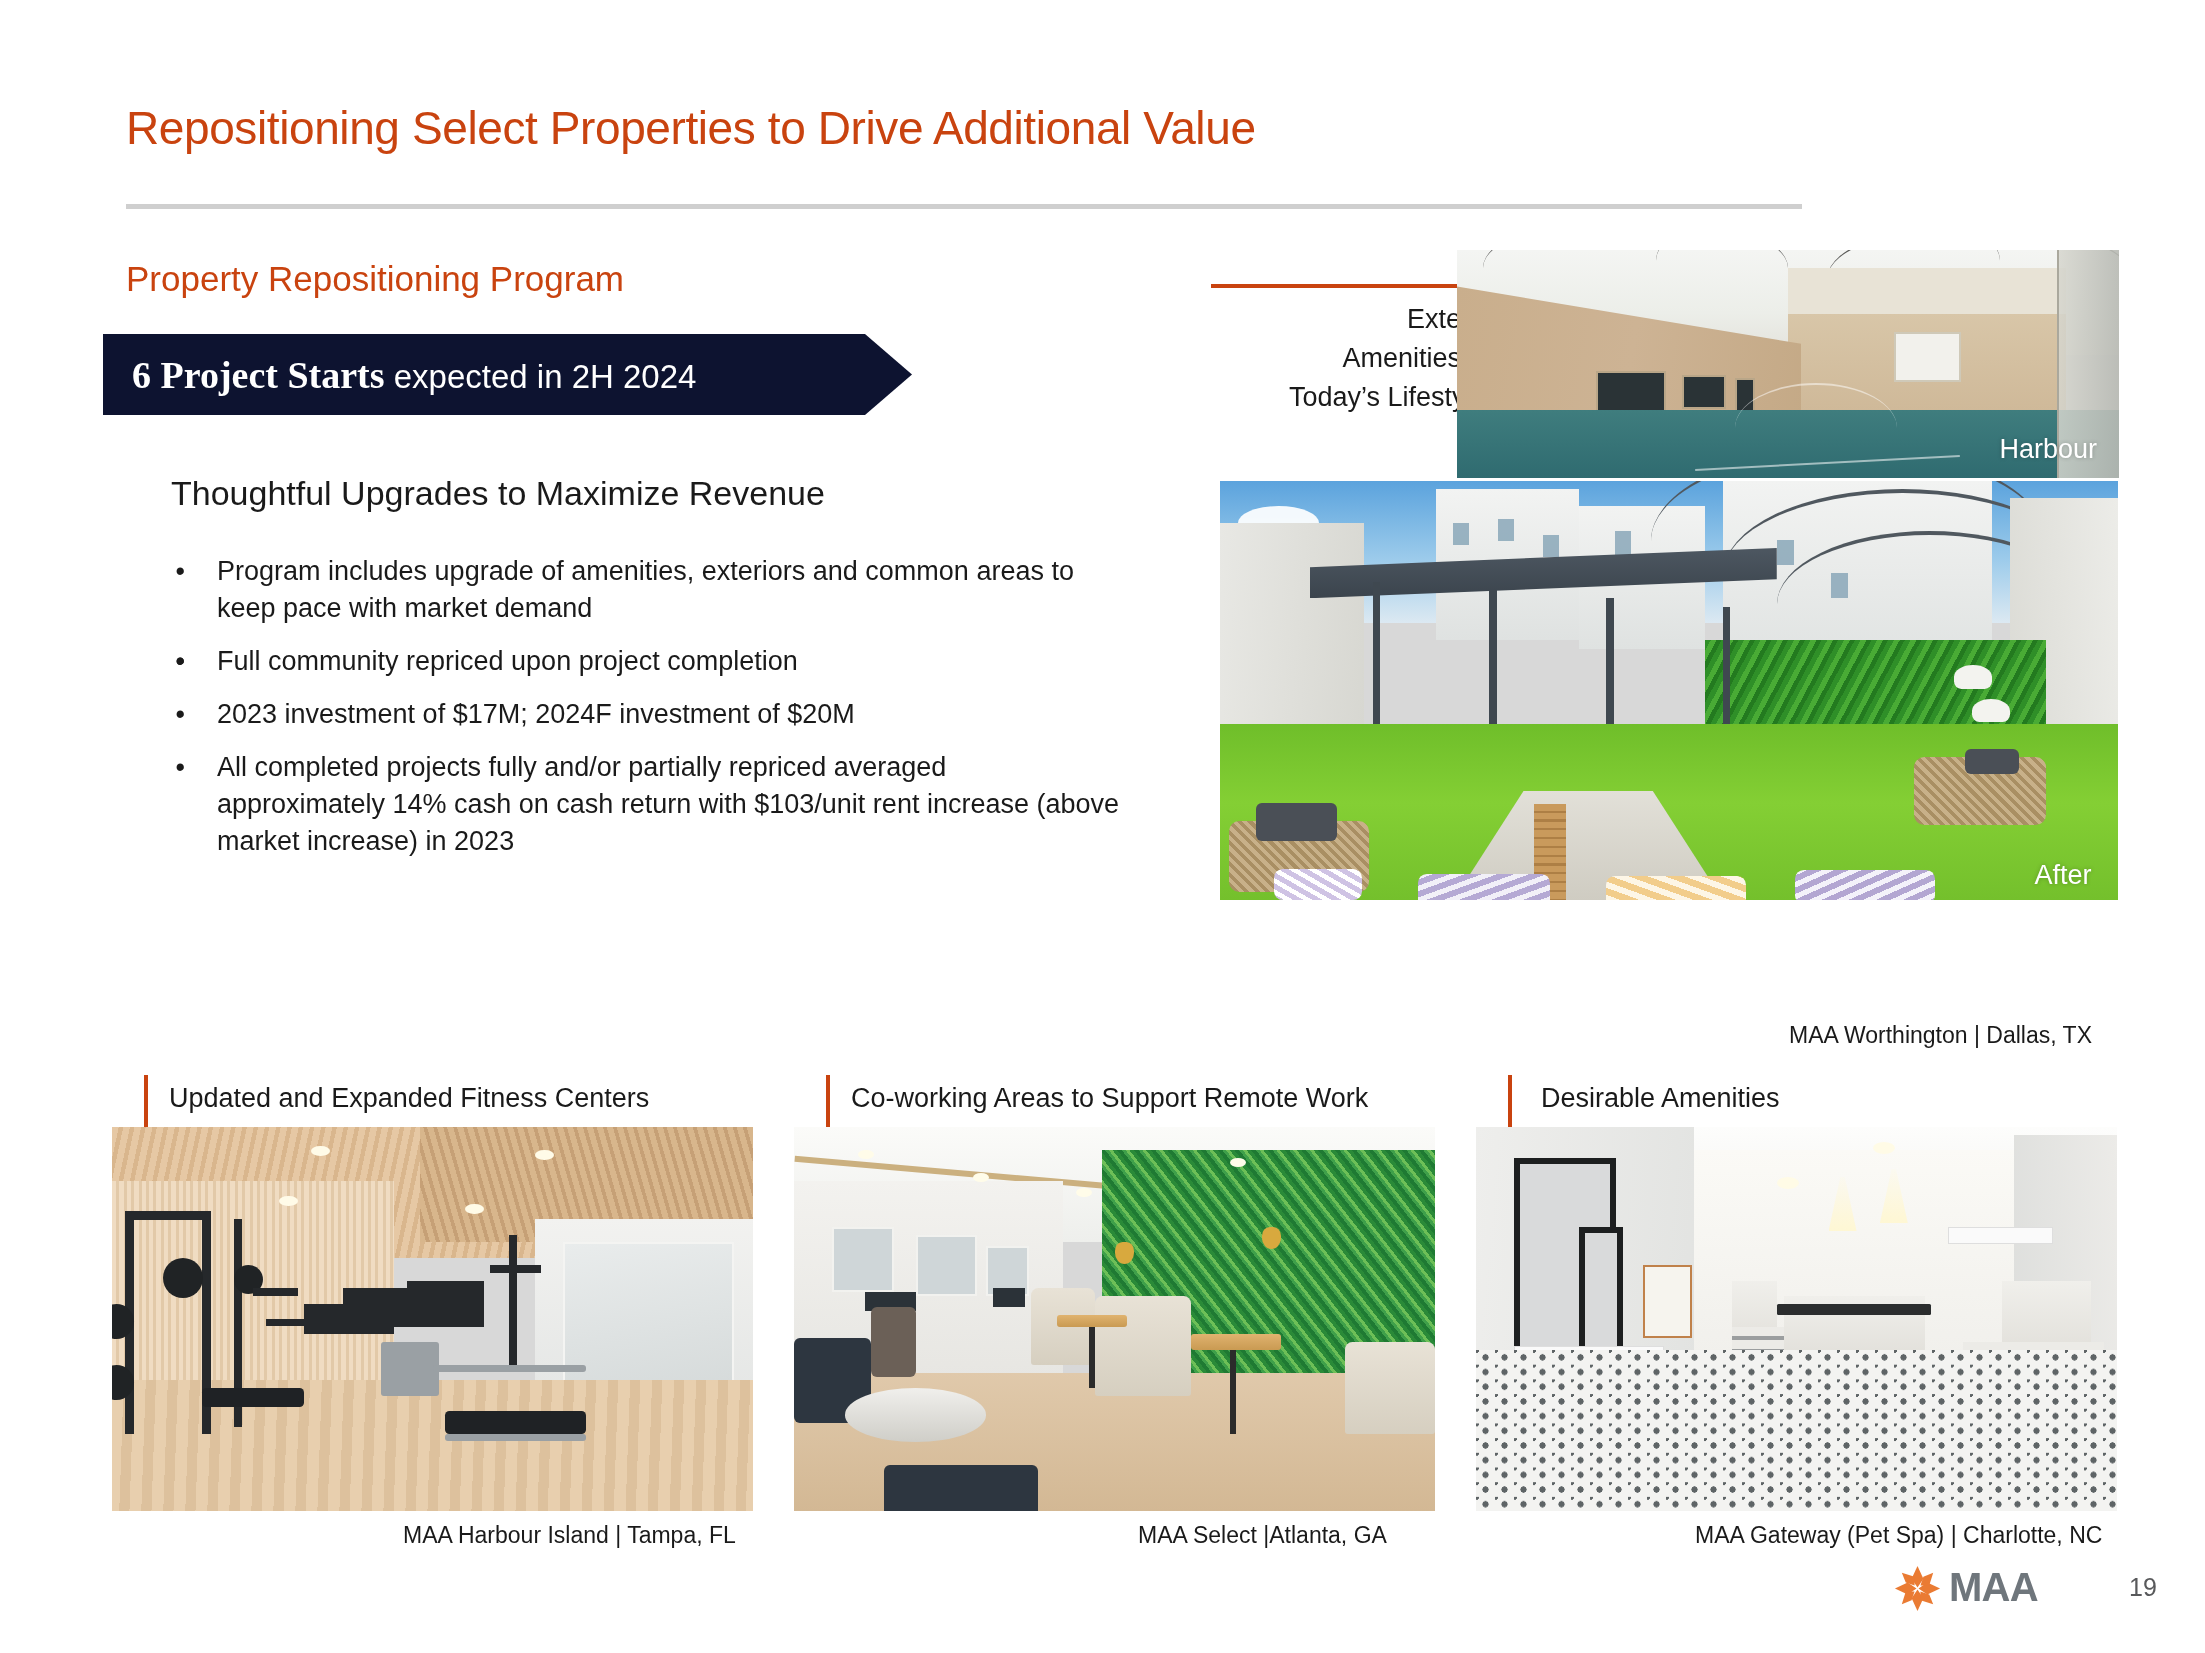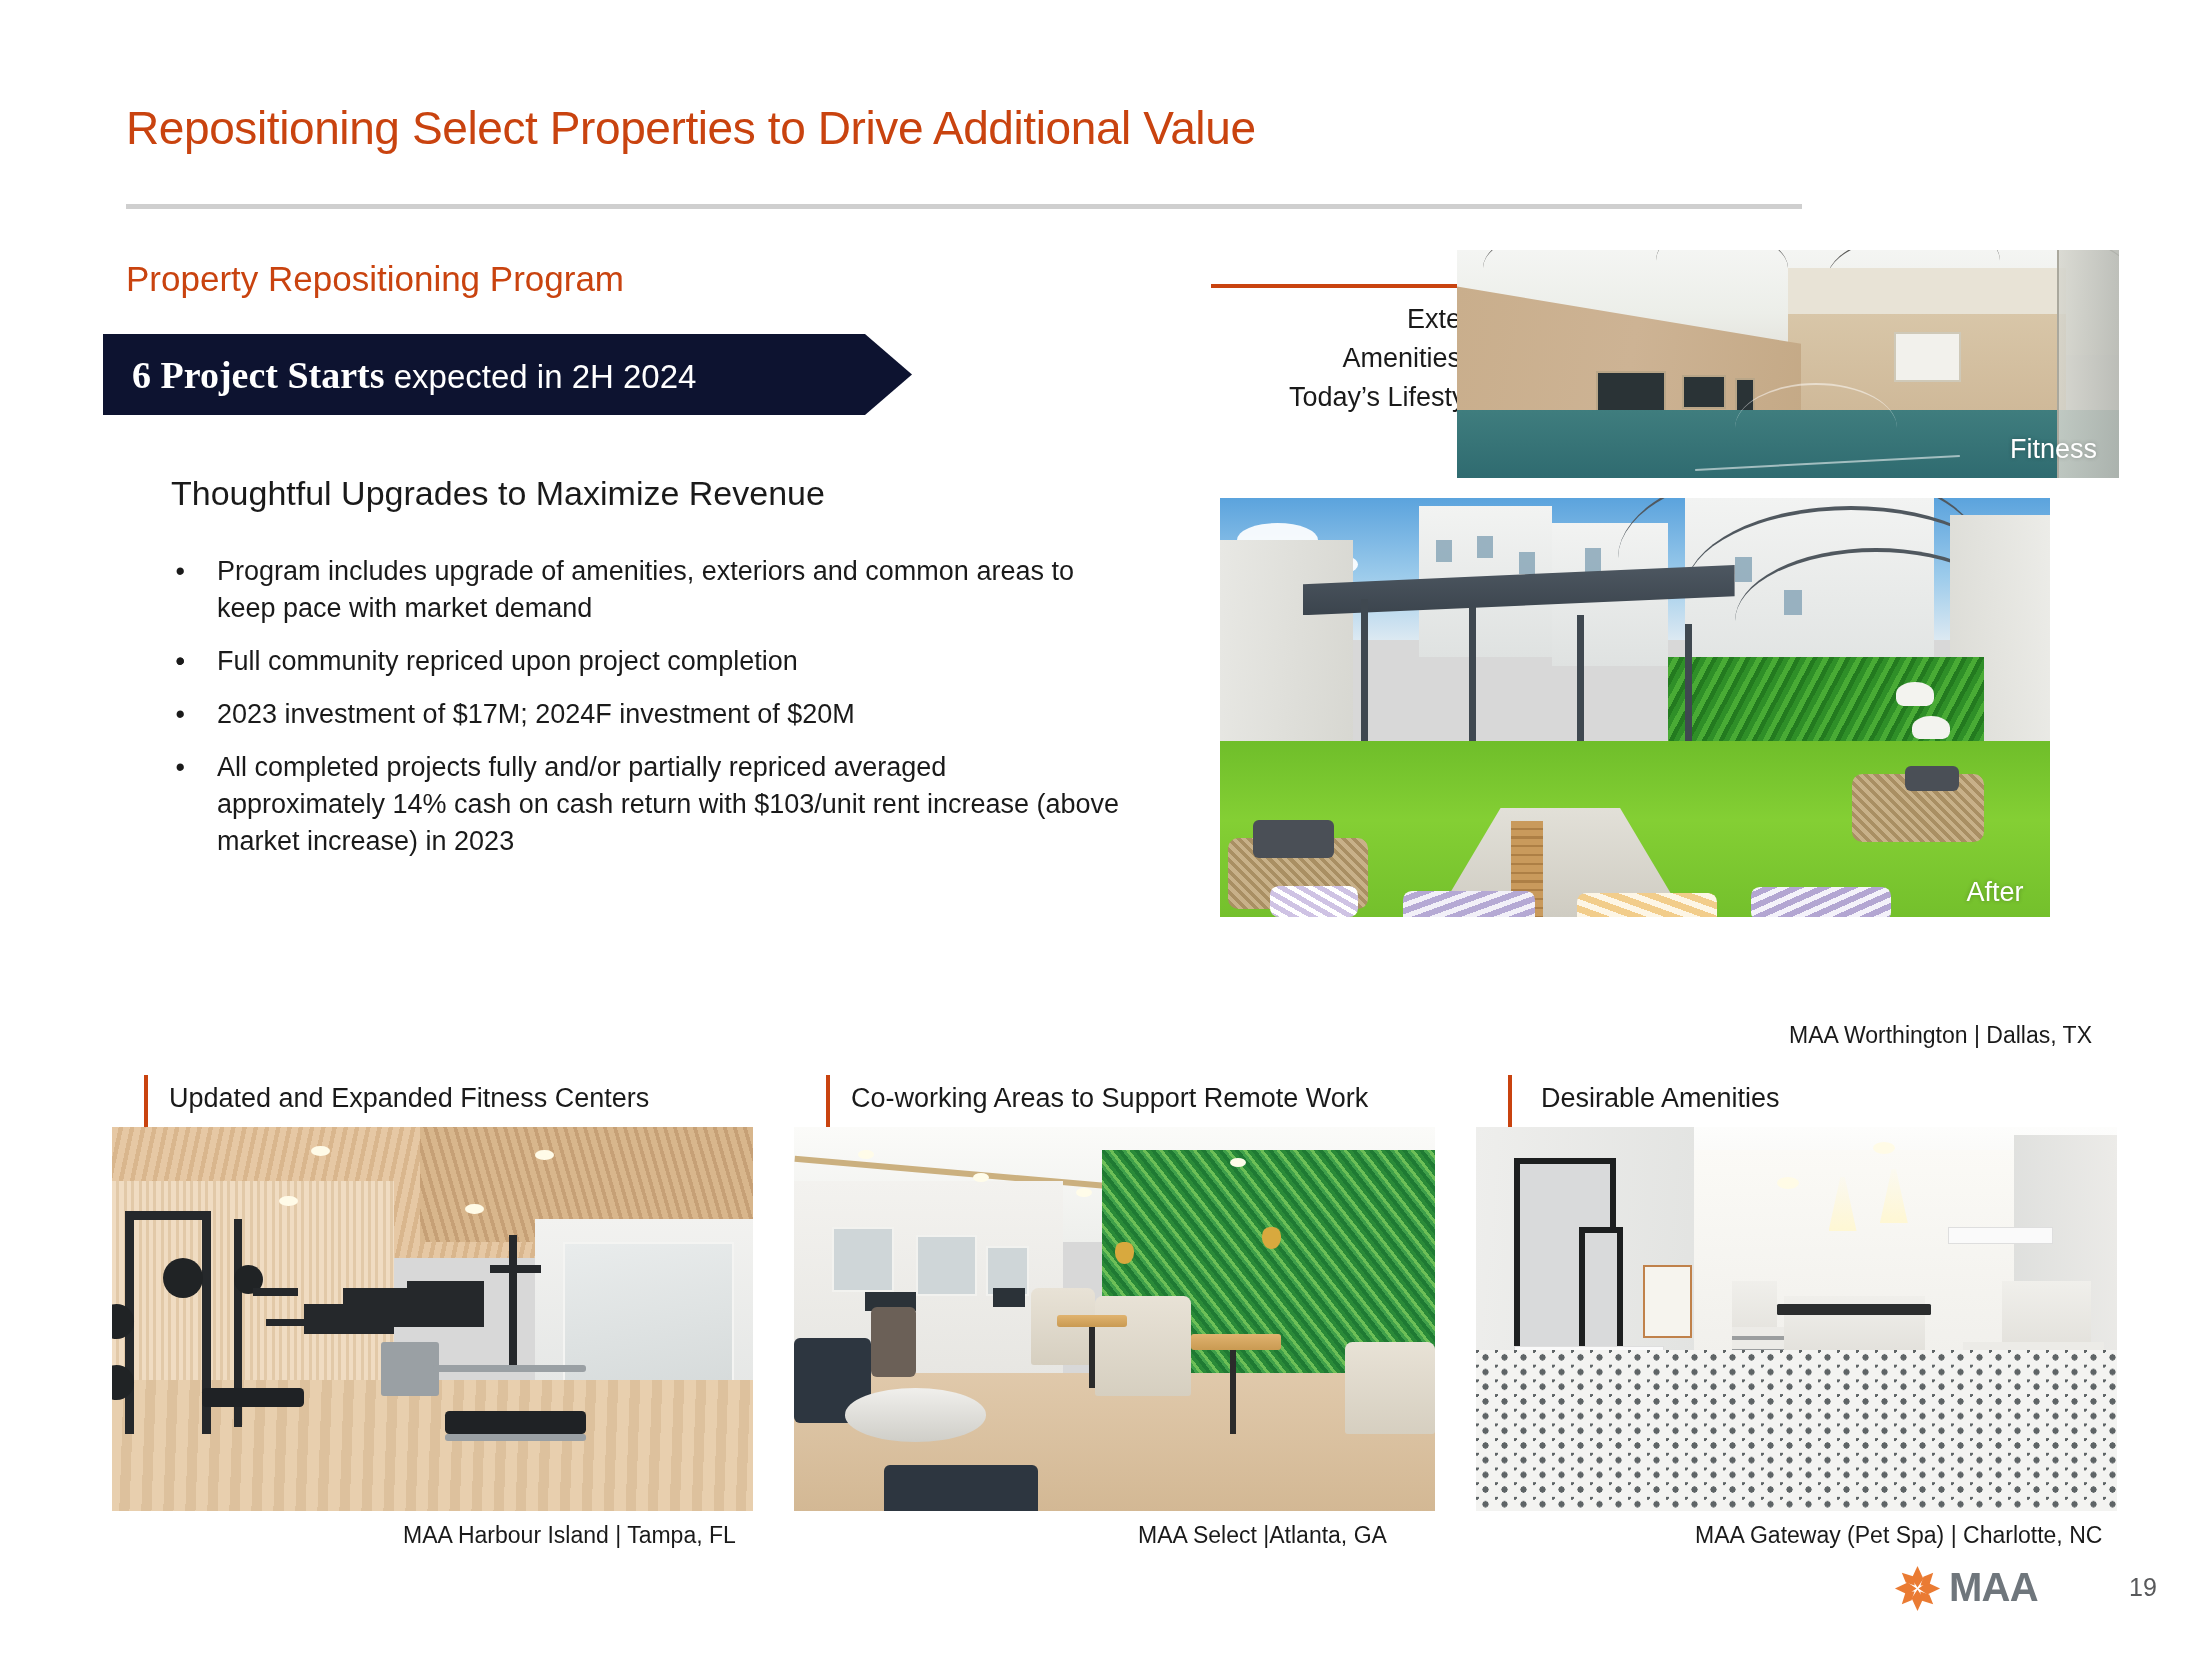--- a/index.html
+++ b/index.html
@@ -192,22 +192,22 @@
     border-left: 2.9px solid #aaa89d;
   }
   .bf-hoop {
     position: absolute; left: 66%; top: 36%; width: 63px; height: 46px;
     background: #f2f1ec; border: 2.2px solid #cfc9b8;
   }
 
   
   #photo-after {
     left: 1220px;
-    top: 498px;
-    width: 830px;
+    top: 481px;
+    width: 898px;
     height: 419px;
   }
   .af-sky {
     position: absolute; left: 0; top: 0; width: 100%; height: 34%;
     background: linear-gradient(180deg, #5ba3dd 0%, #9ccbeb 55%, #dce9f2 100%);
   }
   .af-cloud {
     position: absolute; background: rgba(255,255,255,0.92); border-radius: 50%;
   }
   .af-bldg {
@@ -519,21 +519,21 @@
   <div class="bf-wall-right"></div>
   <div class="bf-wall-left"></div>
   <div class="bf-hoop"></div>
   <div class="bf-window" style="left:21%;top:53%;width:10%;height:17%;"></div>
   <div class="bf-window" style="left:34%;top:55%;width:6%;height:13%;"></div>
   <div class="bf-window" style="left:42%;top:56%;width:2.4%;height:20%;"></div>
   <div class="bf-floor"></div>
   <div class="bf-floor-arc"></div>
   <div class="bf-floor-line"></div>
   <div class="bf-glass-right"></div>
-  <span class="corner-label" style="right:22px;bottom:13.2px;">Fitness</span>
+  <span class="corner-label" style="right:22px;bottom:13.2px;">Harbour</span>
 </div>
 
 <div class="photo" id="photo-after">
   <div class="af-sky"></div>
   <div class="af-cloud" style="left:2%;top:6%;width:81px;height:34px;"></div>
   <div class="af-cloud" style="left:9%;top:13%;width:63px;height:25px;"></div>
   <div class="af-bldg" style="left:24%;top:2%;width:16%;height:36%;"></div>
   <div class="af-bldg" style="left:40%;top:6%;width:14%;height:34%;"></div>
   <div class="af-bldg" style="left:56%;top:0%;width:30%;height:46%;"></div>
   <div class="af-bldg-win" style="left:26%;top:10%;width:16px;height:22px;"></div>

